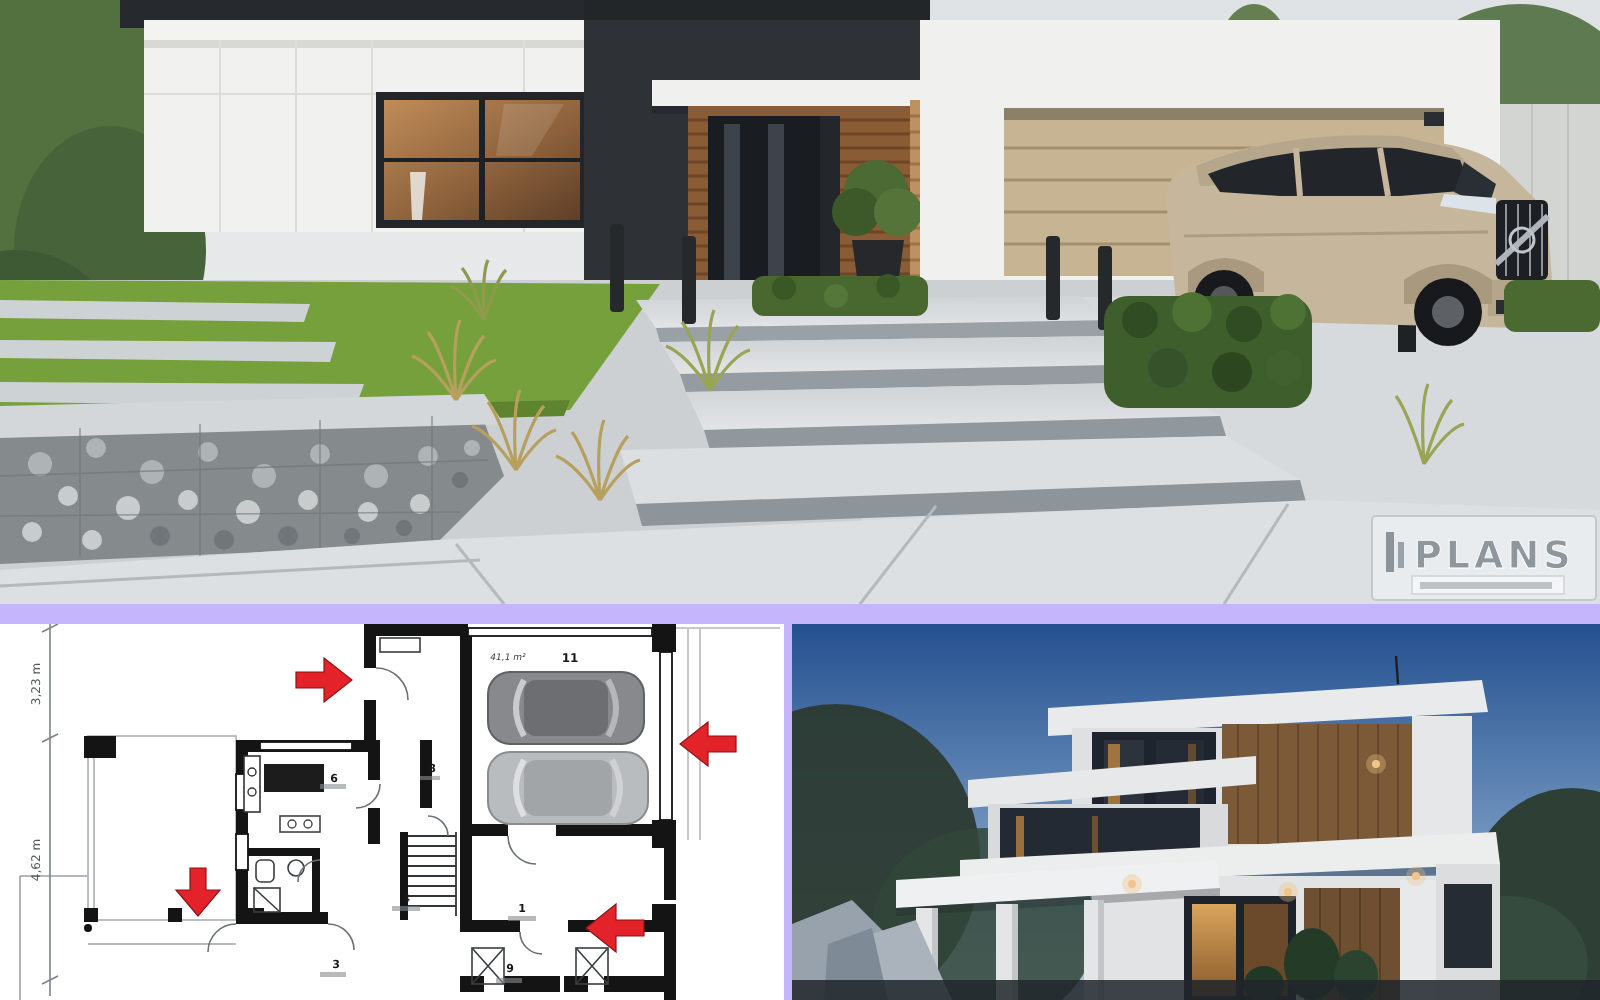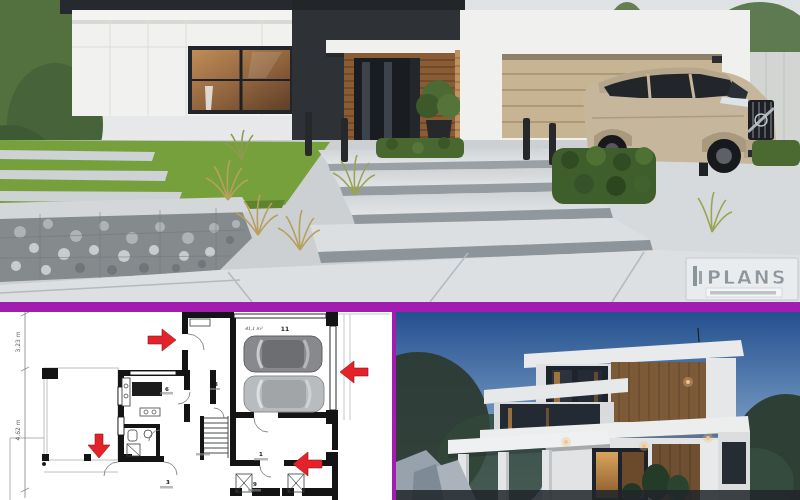--- a/index.html
+++ b/index.html
@@ -1,16 +1,16 @@
 <!DOCTYPE html>
 <html><head>
 <meta charset="utf-8">
 <style>
   html,body{margin:0;padding:0;background:#ffffff;}
-  .collage{position:relative;width:800px;height:500px;background:#a21caf;overflow:hidden;
+  .collage{position:relative;width:800px;height:500px;background:#c4b5fd;overflow:hidden;
            font-family:"DejaVu Sans",sans-serif;}
   .panel{position:absolute;overflow:hidden;}
   .panel svg{display:block;}
   #top-photo{left:0;top:0;width:800px;height:302px;}
   #floor-plan{left:0;top:312px;width:392px;height:188px;background:#ffffff;}
   #dusk-render{left:396px;top:312px;width:404px;height:188px;}
   text{font-family:"DejaVu Sans",sans-serif;}
 </style>
 </head>
 <body>

